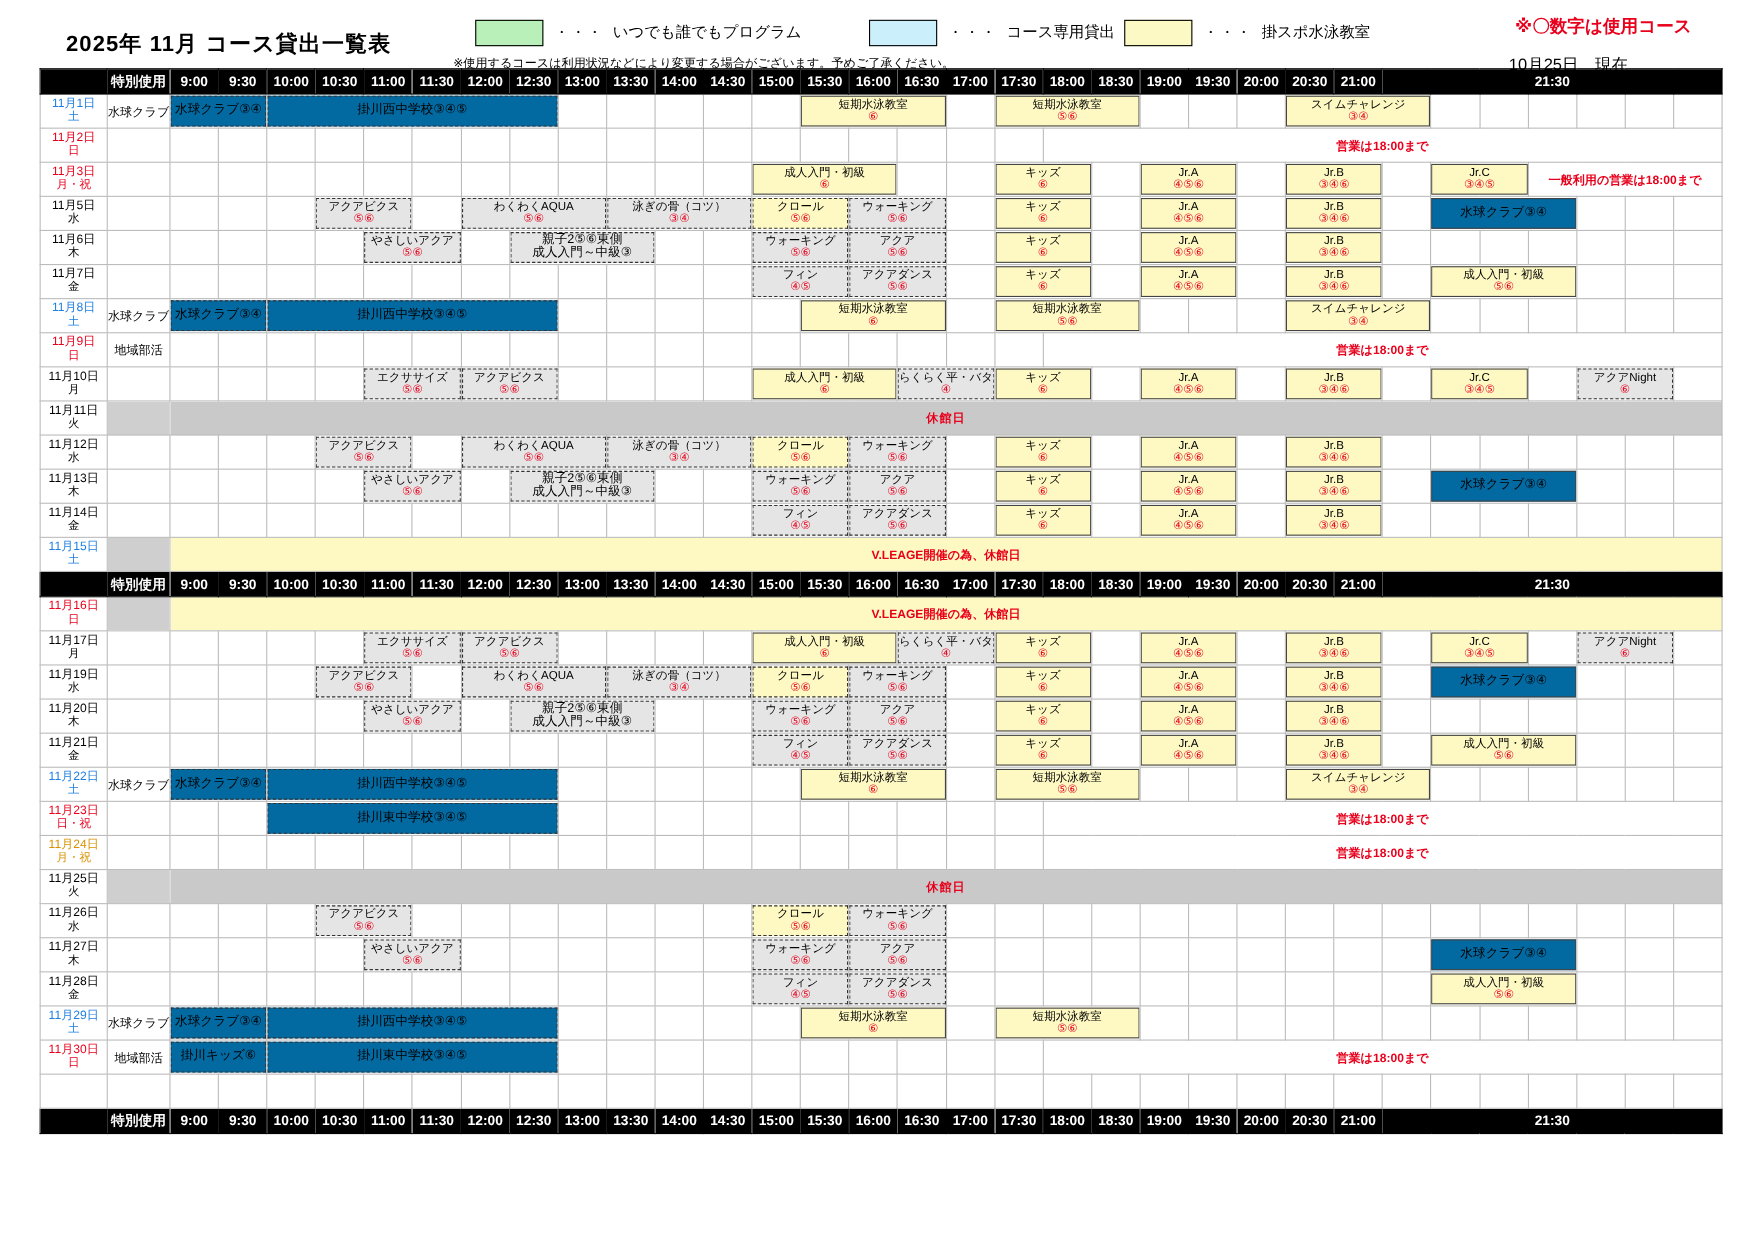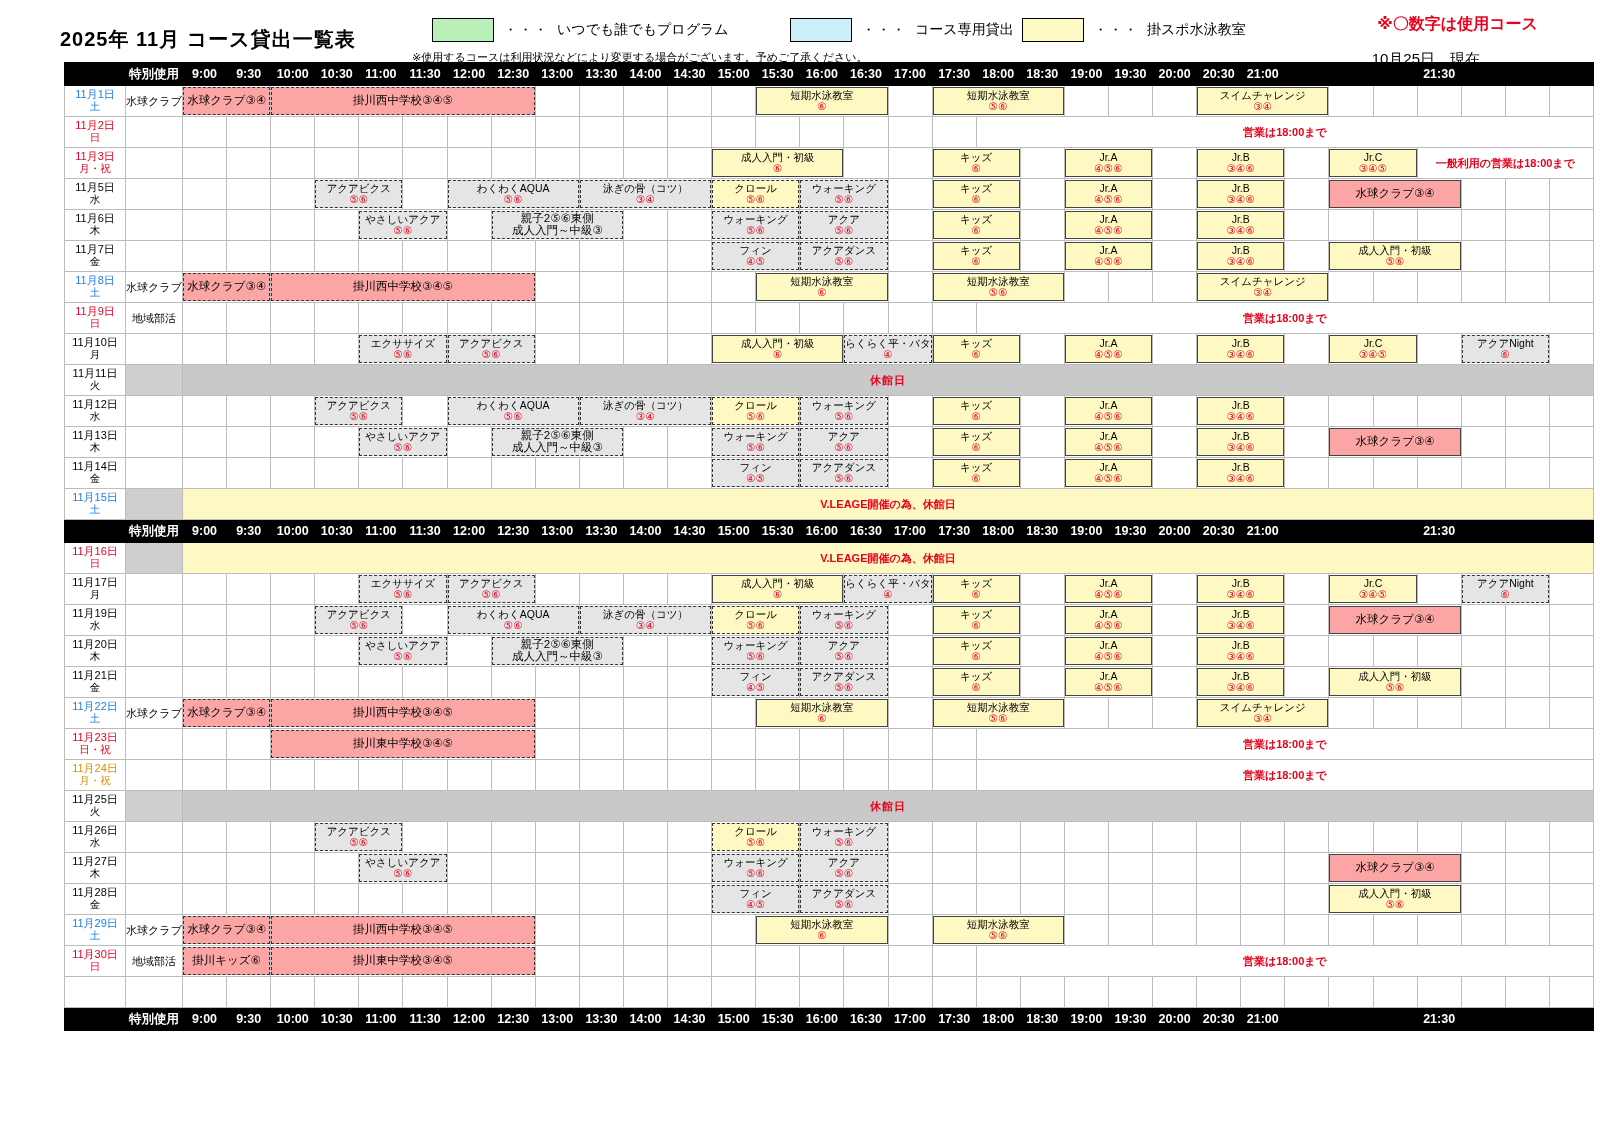--- a/index.html
+++ b/index.html
@@ -11,21 +11,21 @@
   .title{position:absolute;left:60px;top:26px;font-size:20px;font-weight:bold;letter-spacing:1px;}
   .legend{position:absolute;top:18px;display:flex;align-items:center;}
   .lg-sw{width:60px;height:22px;border:1px solid #000;}
   .lg-dots{margin:0 8px 0 10px;font-size:13px;letter-spacing:2px;}
   .lg-txt{font-size:14px;}
   .note{position:absolute;left:412px;top:50px;font-size:11px;}
   .redtag{position:absolute;right:62px;top:14px;color:#e8001c;font-weight:bold;font-size:16px;}
   .asof{position:absolute;right:120px;top:50px;font-size:15px;}
 
   
-  .sheet{position:absolute;left:36px;top:62px;width:1530px;margin-left:28px;}
+  .sheet{position:absolute;left:36px;top:62px;width:1530px;}
   table.t{border-collapse:collapse;table-layout:fixed;width:1530px;}
   table.t td{border:1px solid #bcbcbc;font-size:11px;padding:0;vertical-align:middle;height:30px;overflow:hidden;}
   .c-date{width:60px;text-align:center;font-size:11.5px;line-height:1.08;border-left:1px solid #000;}
   .c-spec{width:56px;text-align:center;font-size:10.5px;}
   .tick{width:53px;}
 
   
   tr.bar td{background:#000;color:#fff;font-weight:bold;text-align:center;height:22px;font-size:12.5px;border:1px solid #000;}
   tr.bar td.c-date{background:#000;border-left:1px solid #000;}
 
@@ -38,21 +38,21 @@
   .gray{background:#cfcfcf;}
   .closed{background:#c9c9c9;color:#e8001c;font-weight:bold;font-size:15px;text-align:center;letter-spacing:1px;}
   .till18{color:#e8001c;font-weight:bold;font-size:15px;text-align:center;}
 
   
   .ev{height:28px;margin:0;border:1px solid #444;display:flex;flex-direction:column;align-items:center;justify-content:center;line-height:1.02;box-sizing:border-box;}
   .ev .l1{font-size:10.5px;white-space:nowrap;}
   .ev .l2{font-size:10.5px;color:#e8001c;}
   .ev.one .l1{font-size:11.5px;}
   .green{background:#e5e5e5;}
-  .blue{background:#fca5a5;}
+  .blue{background:#0369a1;}
   .yellow{background:#fef9c3;}
   .dash{border:1px dashed #333;}
   td.evcell{padding:0 1px;}
   .vlg{background:#fef9c3;color:#e8001c;font-weight:bold;font-size:15px;text-align:center;}
 </style>
 </head>
 <body>
 
 <div class="page">
 

